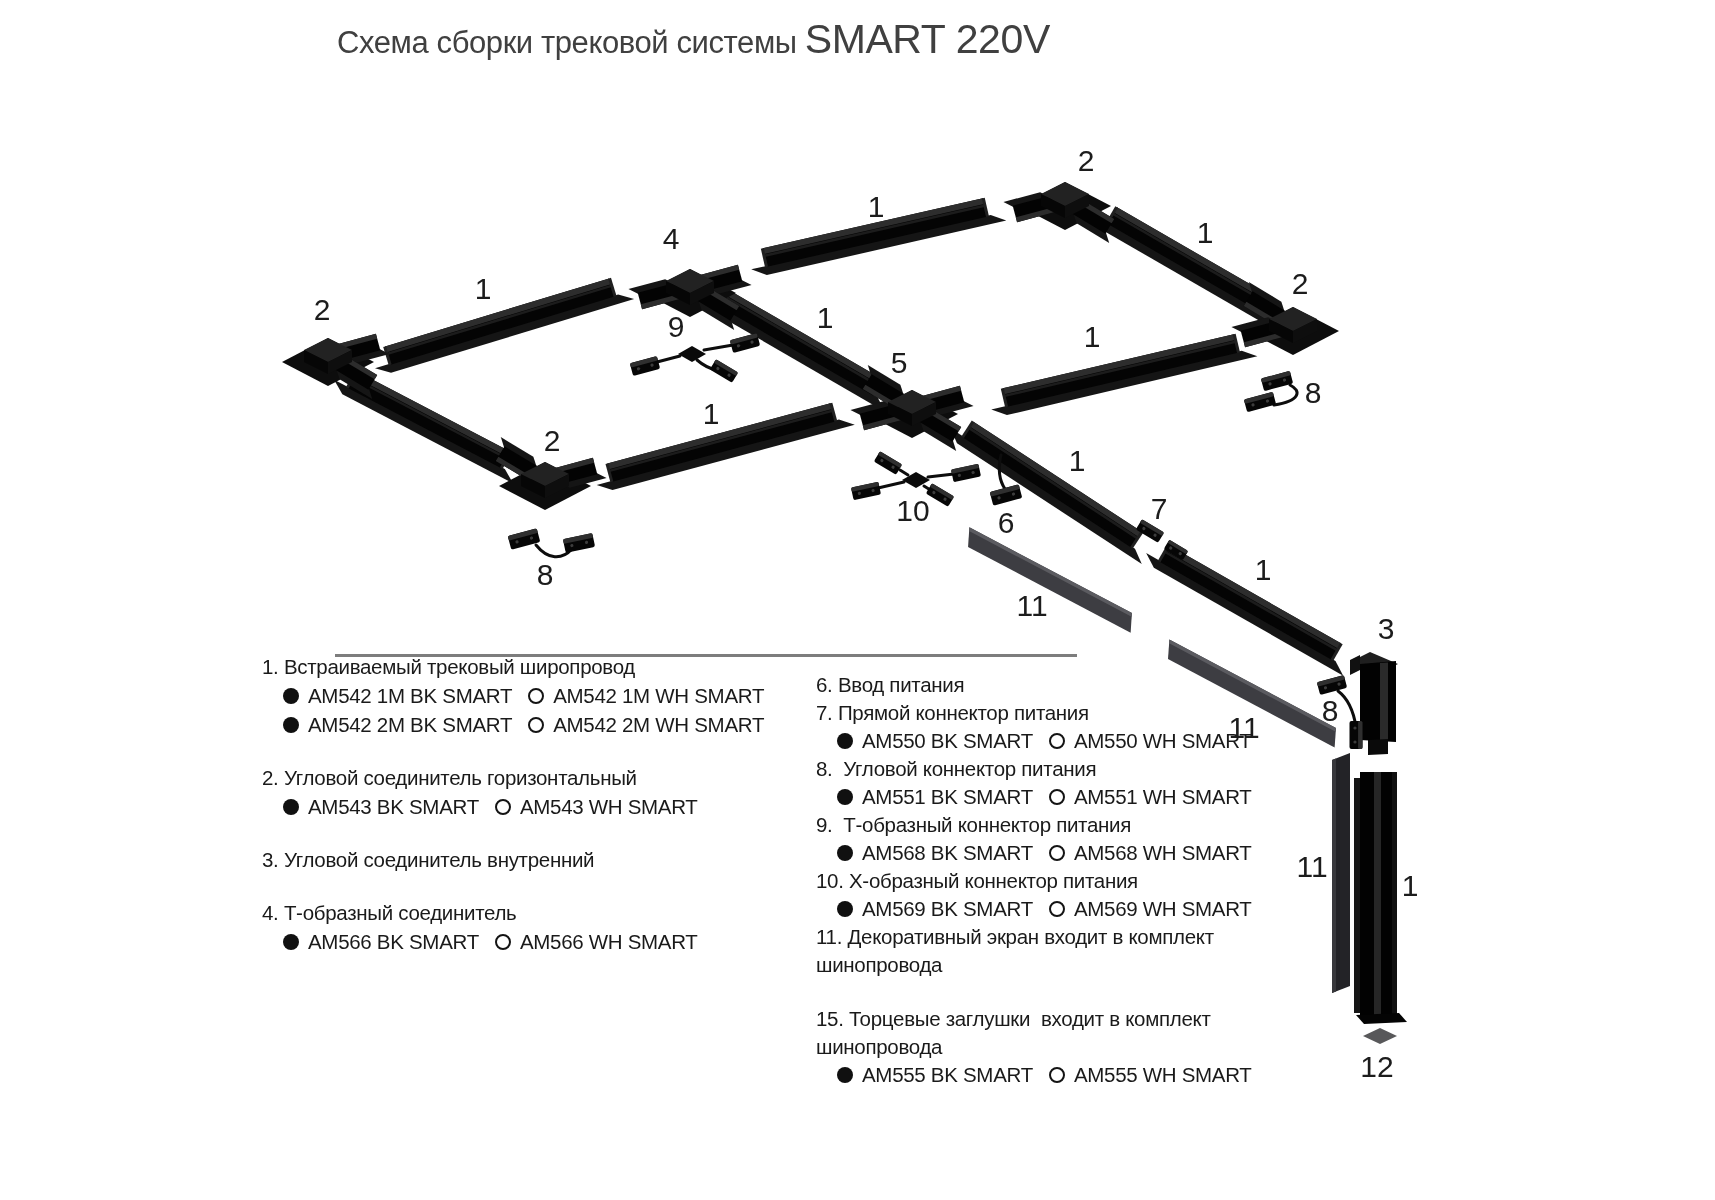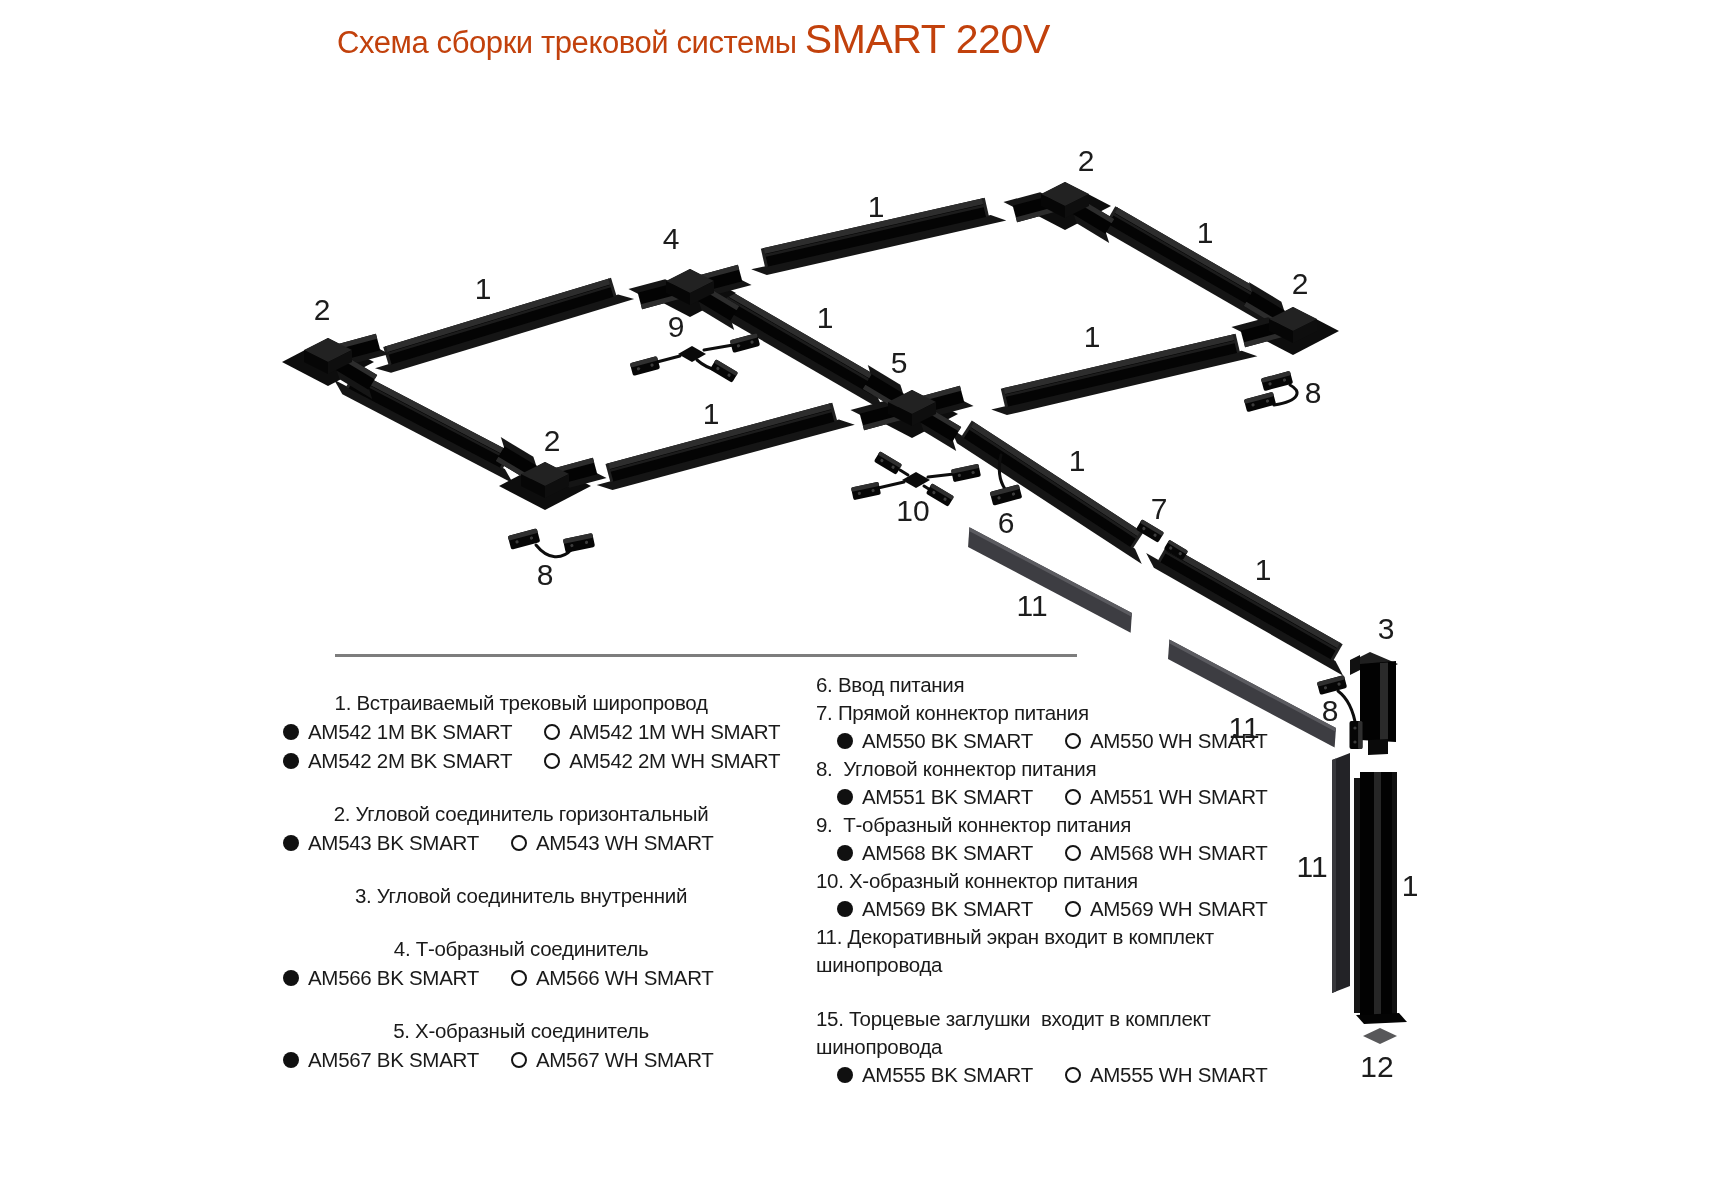--- a/index.html
+++ b/index.html
@@ -2,34 +2,34 @@
 <html><head>
 <meta charset="utf-8">
 <style>
   html,body{margin:0;padding:0;}
   body{
     width:1715px;height:1200px;position:relative;background:#ffffff;
     font-family:"Liberation Sans","DejaVu Sans",sans-serif;overflow:hidden;
     color:#1a1a1a;
   }
   .title{
-    position:absolute;left:337px;top:16px;white-space:nowrap;color:#c2410c;
+    position:absolute;left:337px;top:16px;white-space:nowrap;color:#404040;
     letter-spacing:-0.4px;
   }
   .title .pre{font-size:31px;vertical-align:baseline;}
   .title .brand{font-size:41px;margin-left:8px;vertical-align:baseline;}
   #diagram-svg{position:absolute;left:0;top:0;}
   .col{position:absolute;font-size:20.5px;color:#1a1a1a;letter-spacing:-0.3px;}
-  #legend-left{left:262px;top:688px;line-height:29px;text-align:center;}
+  #legend-left{left:262px;top:652px;line-height:29px;}
   #legend-right{left:816px;top:671px;line-height:28px;}
   #legend-left .item{margin-bottom:24px;}
   #legend-right .item{margin-bottom:0;}
   #legend-right .item.gap-before{margin-top:26px;}
   .t-line{white-space:pre-wrap;}
-  .row{display:flex;align-items:center;padding-left:21px;gap:32px;}
+  .row{display:flex;align-items:center;padding-left:21px;gap:16px;}
   #legend-left .row{height:29px;}
   #legend-right .row{height:28px;}
   .half{display:flex;align-items:center;gap:9px;}
   .dot{flex:none;border-radius:50%;}
   .dot.bk{width:16px;height:16px;background:#101010;}
   .dot.wh{width:12px;height:12px;border:2.4px solid #141414;background:#fff;}
 </style>
 </head>
 <body>
 
@@ -432,33 +432,20 @@
           <span class="half">
             <i class="dot bk"></i>
             <span>AM566 BK SMART</span>
           </span>
           <span class="half">
             <i class="dot wh"></i>
             <span>AM566 WH SMART</span>
           </span>
         </div>
       </div>
-      <div class="item">
-        <div class="t-line">5. Х-образный соединитель</div>
-        <div class="row">
-          <span class="half">
-            <i class="dot bk"></i>
-            <span>AM567 BK SMART</span>
-          </span>
-          <span class="half">
-            <i class="dot wh"></i>
-            <span>AM567 WH SMART</span>
-          </span>
-        </div>
-      </div>
     </div>
   <div id="legend-right" class="col">
       <div class="item">
         <div class="t-line">6. Ввод питания</div>
       </div>
       <div class="item">
         <div class="t-line">7. Прямой коннектор питания</div>
         <div class="row">
           <span class="half">
             <i class="dot bk"></i>

